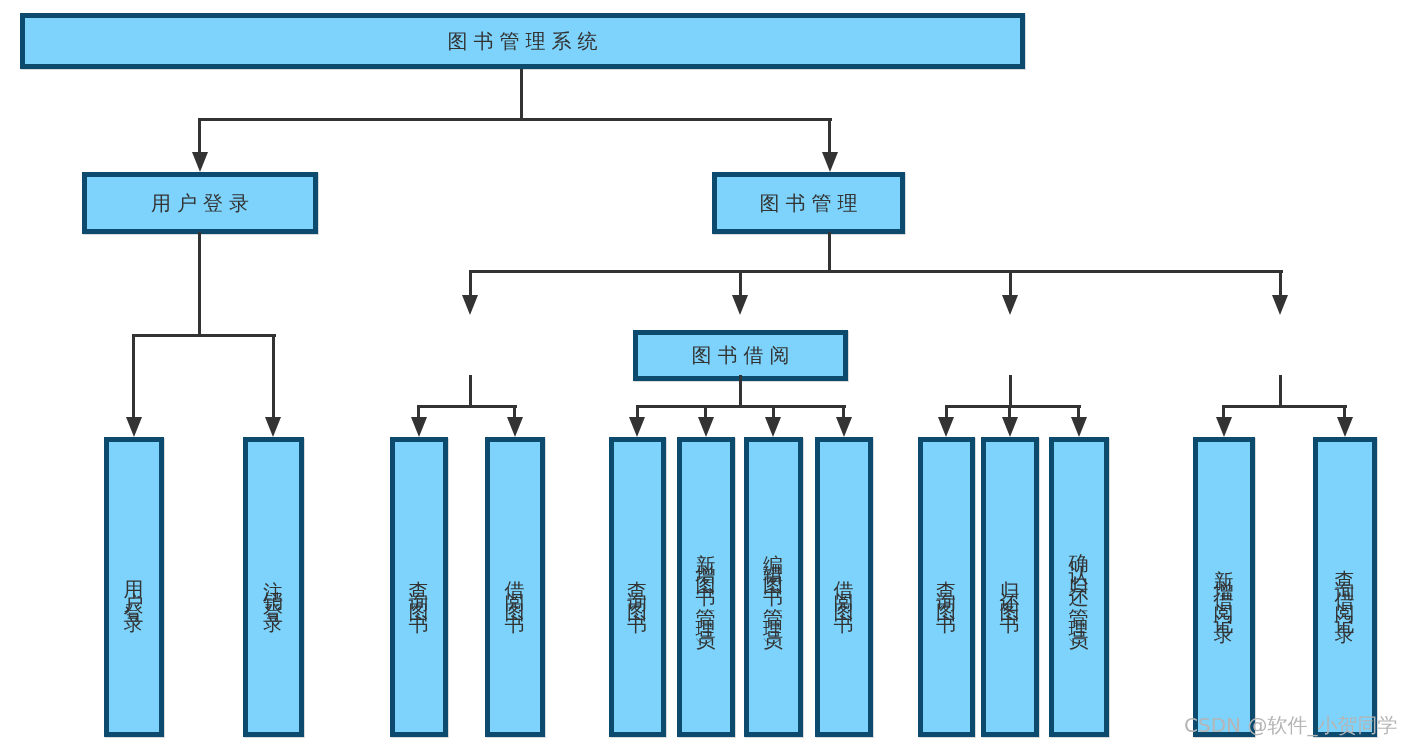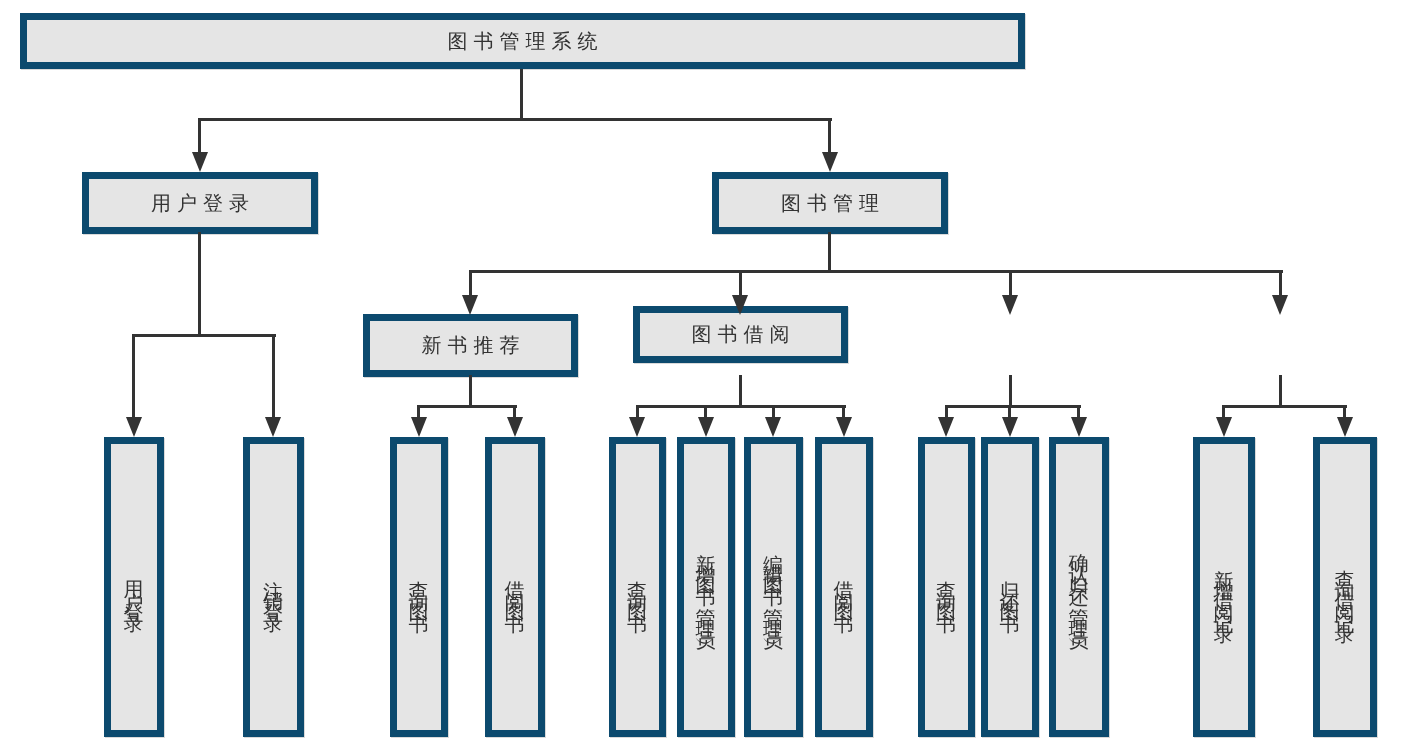--- a/index.html
+++ b/index.html
@@ -6,22 +6,22 @@
   .stage {
     position: relative;
     width: 1405px;
     height: 747px;
     background: #ffffff;
     font-family: "DejaVu Sans", "Liberation Sans", sans-serif;
     overflow: hidden;
   }
   .box {
     position: absolute;
-    background: #e5e5e5;
-    border: 7px solid #0c4a6e;
+    background: #7dd3fc;
+    border: 5px solid #0c4a6e;
     box-sizing: border-box;
     display: flex;
     align-items: center;
     justify-content: center;
     color: #333333;
     box-shadow: 1px 1px 0 rgba(150,150,150,0.35);
   }
   .hbox { font-size: 20px; letter-spacing: 6px; text-indent: 6px; white-space: nowrap; }
   .vbox .vtext {
     writing-mode: vertical-lr;
@@ -49,24 +49,23 @@
   }
 </style>
 </head>
 <body>
 
 <div class="stage">
 
   <div class="box hbox" style="left:20px; top:13px; width:1005px; height:56px;">图书管理系统</div>
 
   <div class="box hbox" style="left:82px; top:172px; width:236px; height:62px;">用户登录</div>
-  <div class="box hbox" style="left:712px; top:172px; width:236px; height:62px;font-family:Liberation Serif, serif;">图书管理</div>
+  <div class="box hbox" style="left:712px; top:172px; width:193px; height:62px;font-family:Liberation Serif, serif;">图书管理</div>
 
-  <div class="box hbox" style="left:363px; top:314px; width:215px; height:63px;">新书推荐</div>
-  <div class="box hbox" style="left:633px; top:306px; width:215px; height:57px;">图书借阅</div>
+  <div class="box hbox" style="left:633px; top:330px; width:215px; height:51px;">图书借阅</div>
 
   <div class="box vbox" style="left:104px; top:437px; width:60px; height:300px;">
     <span class="vtext">用户登录</span>
   </div>
   <div class="box vbox" style="left:243px; top:437px; width:61px; height:300px;">
     <span class="vtext">注销登录</span>
   </div>
 
   <div class="box vbox" style="left:390px; top:437px; width:58px; height:300px;">
     <span class="vtext">查询图书</span>
@@ -157,14 +156,15 @@
   <div class="line" style="left:1077px; top:405px; width:3px;  height:14px;"></div>
   <div class="arrow" style="left:1071px; top:417px;"></div>
 
   <div class="line" style="left:1279px; top:375px; width:3px;  height:32px;"></div>
   <div class="line" style="left:1222px; top:405px; width:125px; height:3px;"></div>
   <div class="line" style="left:1222px; top:405px; width:3px;  height:14px;"></div>
   <div class="arrow" style="left:1216px; top:417px;"></div>
   <div class="line" style="left:1343px; top:405px; width:3px;  height:14px;"></div>
   <div class="arrow" style="left:1337px; top:417px;"></div>
 
+  <div class="watermark">CSDN @软件_小贺同学</div>
 
 </div>
 
 </body></html>

